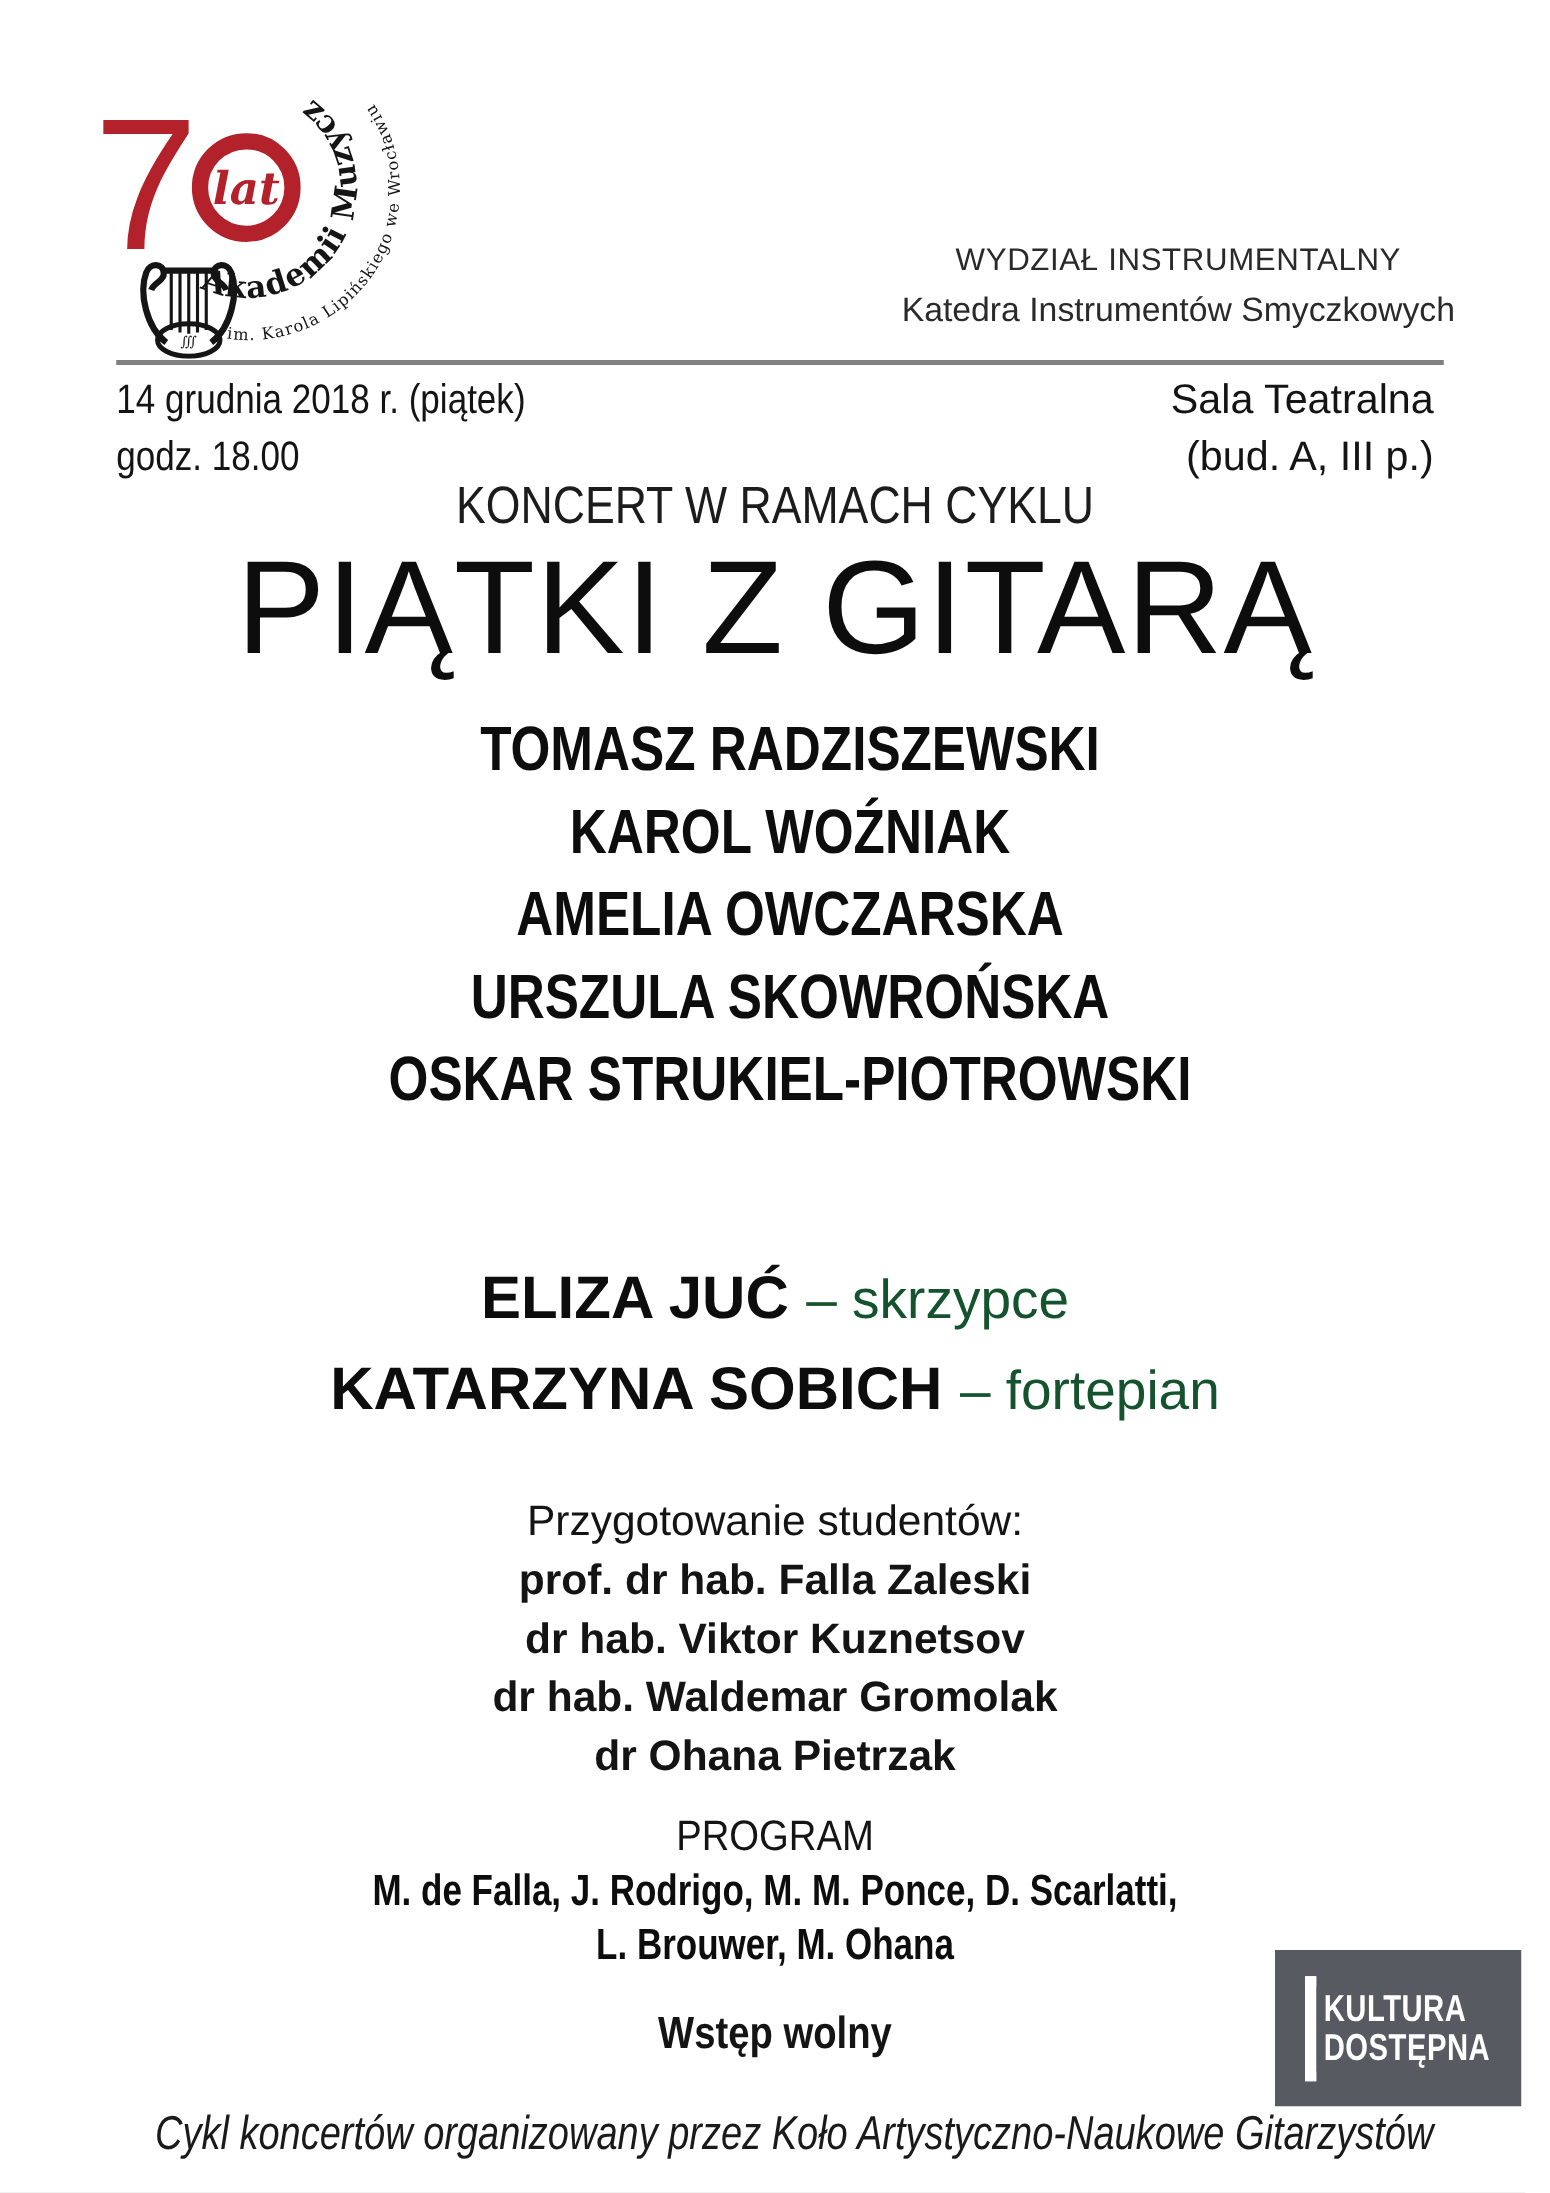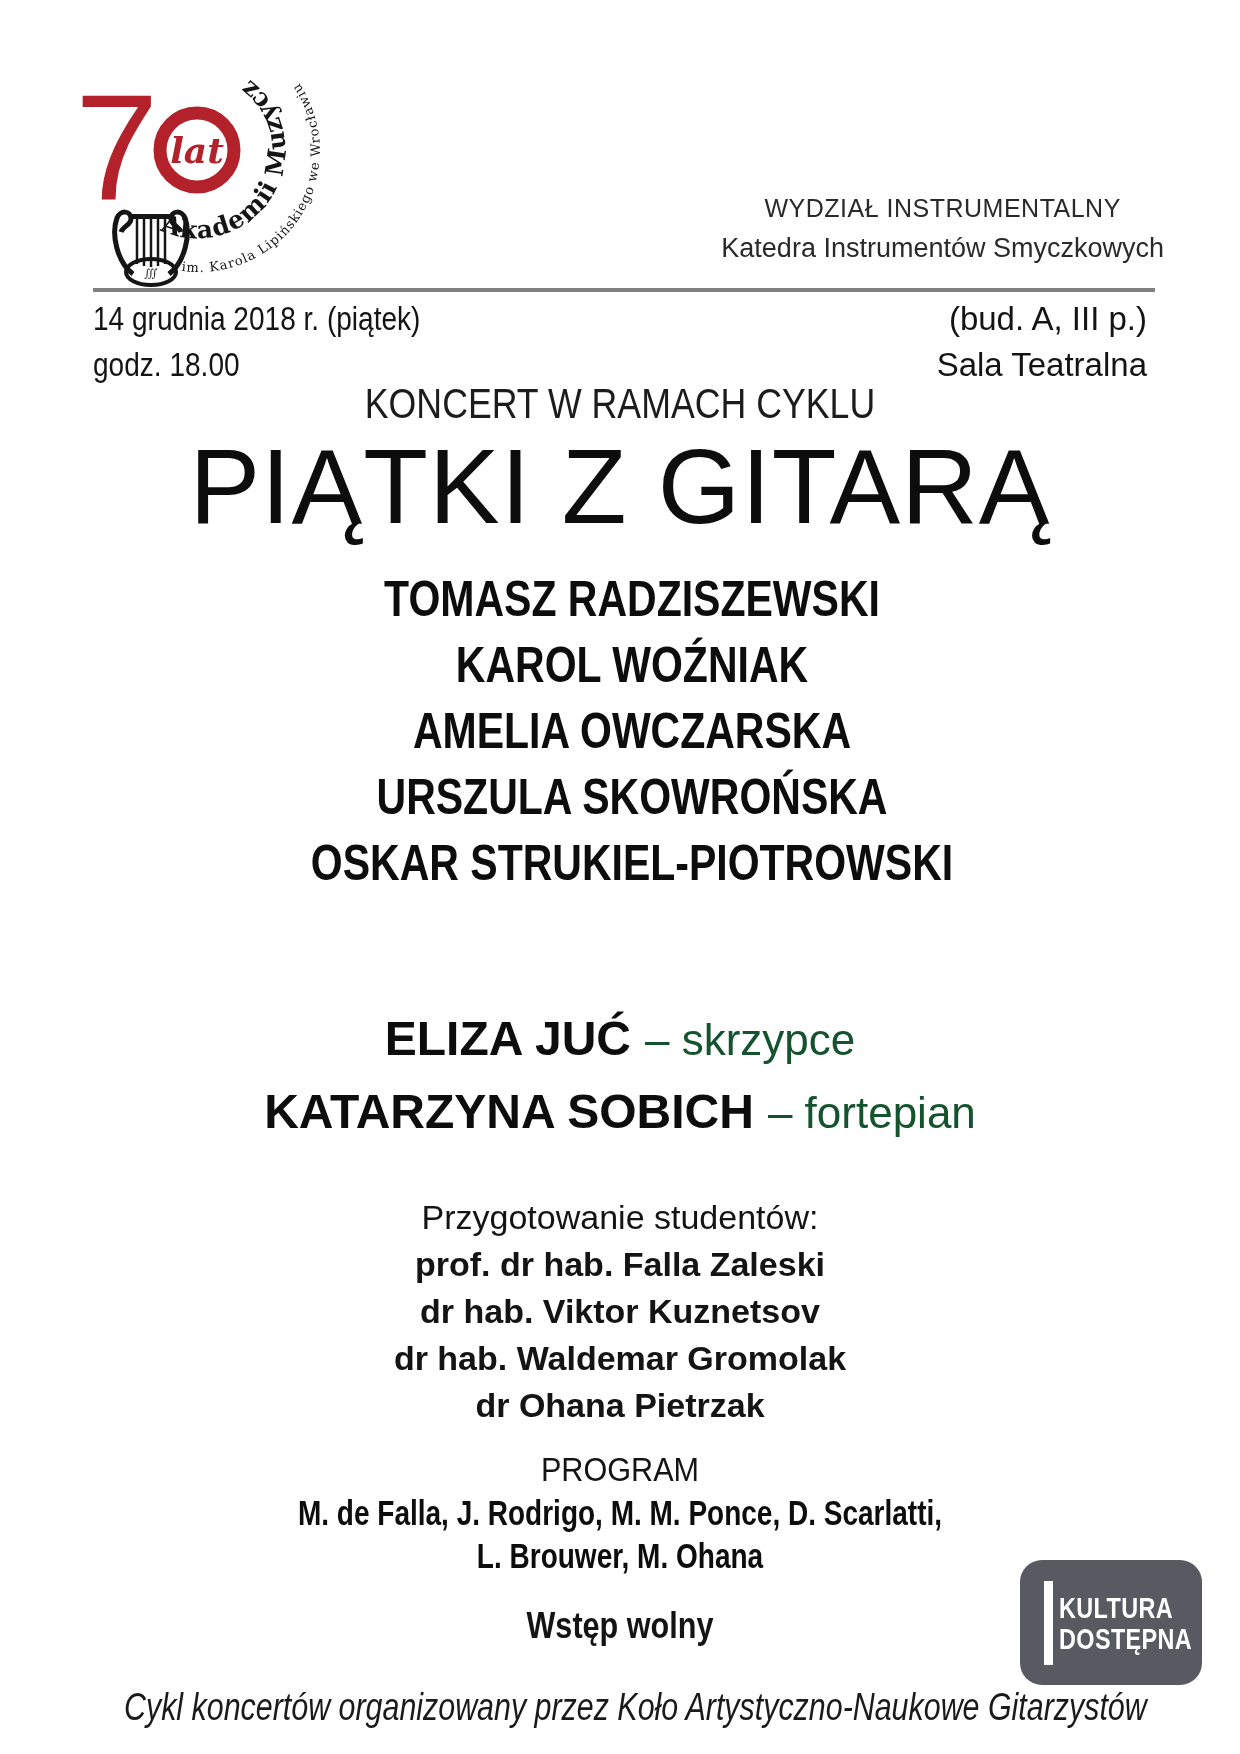--- a/index.html
+++ b/index.html
@@ -64,22 +64,22 @@
     transform:scaleX(.9);white-space:nowrap;
   }
   .program-line{
     width:100%;text-align:center;font-size:35px;font-weight:bold;line-height:43px;
     transform:scaleX(.8);white-space:nowrap;color:#0d0d0d;
   }
   
   .admission{top:1605px;font-size:36px;font-weight:bold;transform:scaleX(.85);}
   
   .kultura{
-    position:absolute;left:1020px;top:1560px;width:182px;height:125px;
-    display:flex;align-items:center;border-radius:22px;
+    position:absolute;left:1020px;top:1560px;width:197px;height:125px;
+    display:flex;align-items:center;
   }
   .k-bracket{
     width:13px;height:84px;margin-left:24px;
     border-left:9px solid #fff;border-top:8px solid #fff;border-bottom:8px solid #fff;
     box-sizing:border-box;
   }
   .k-text{
     margin-left:6px;color:#fff;font-weight:bold;font-size:30px;line-height:31px;
     transform:scaleX(.78);transform-origin:0 50%;letter-spacing:.5px;white-space:nowrap;
   }
@@ -132,22 +132,22 @@
     <div class="l2">Katedra Instrumentów Smyczkowych</div>
   </div>
 
   <div class="separator"></div>
 
   <div class="info-left">
     <div>14 grudnia 2018 r. (piątek)</div>
     <div>godz. 18.00</div>
   </div>
   <div class="info-right">
+    <div>Sala Teatralna</div>
     <div>(bud. A, III p.)</div>
-    <div>Sala Teatralna</div>
   </div>
 
   <div class="center-line series-title">KONCERT W RAMACH CYKLU</div>
   <div class="center-line main-title">PIĄTKI Z GITARĄ</div>
 
   <div class="performers">
     <div class="performer">TOMASZ RADZISZEWSKI</div>
     <div class="performer">KAROL WOŹNIAK</div>
     <div class="performer">AMELIA OWCZARSKA</div>
     <div class="performer">URSZULA SKOWROŃSKA</div>

